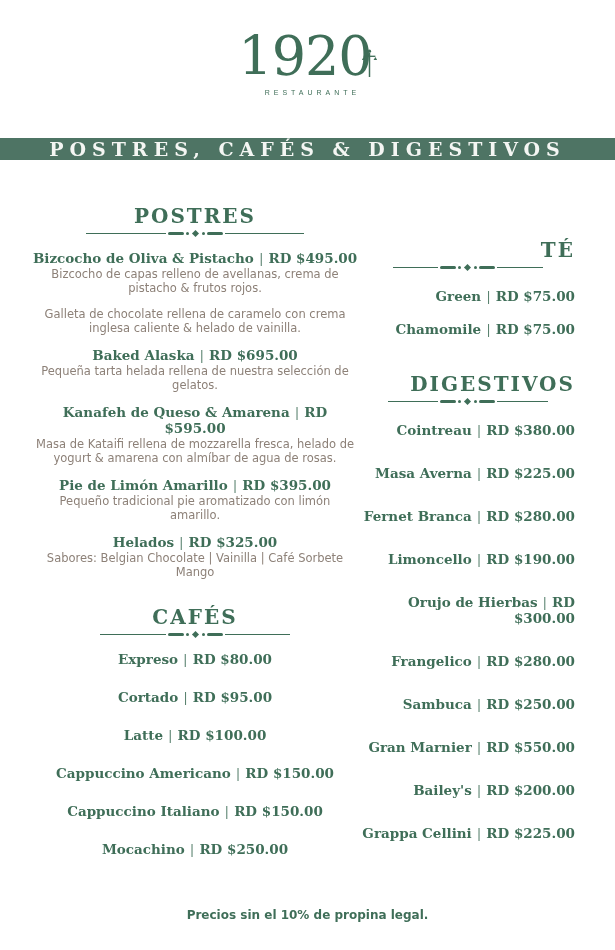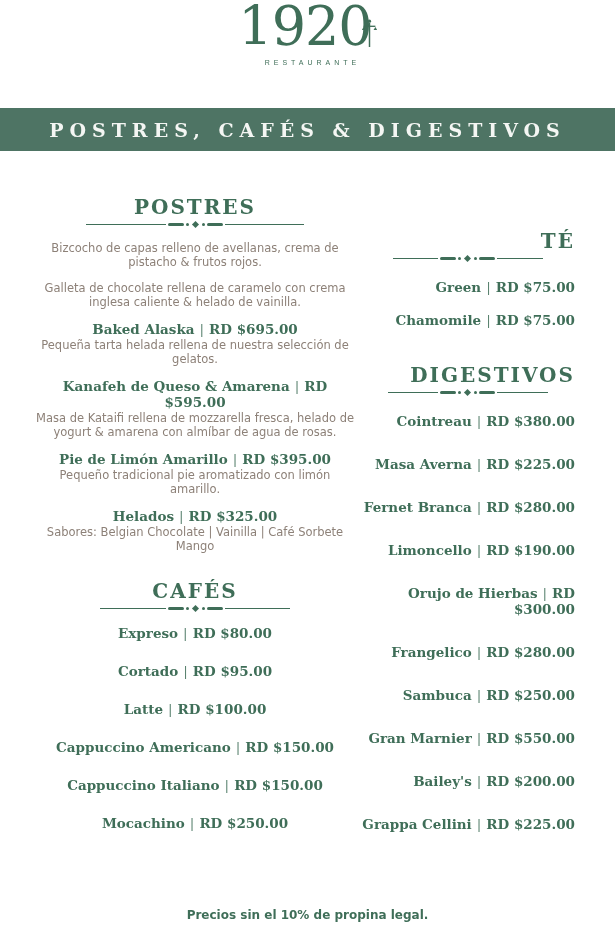--- a/index.html
+++ b/index.html
@@ -11,35 +11,35 @@
   *{margin:0;padding:0;box-sizing:border-box;}
   html,body{width:615px;}
   body{
     width:615px;height:950px;
     background:#ffffff;
     font-family:"DejaVu Serif","Liberation Serif",serif;
     display:flex;flex-direction:column;
     overflow:hidden;
   }
   
-  .logo-wrap{text-align:center;}
+  .logo-wrap{padding-top:30px;text-align:center;}
   .logo-main{
     display:inline-flex;align-items:flex-start;justify-content:center;
     font-size:54px;line-height:1;letter-spacing:-1px;
     color:var(--green);font-weight:500;position:relative;
   }
   .lamp{margin-left:-10px;margin-top:2px;}
   .logo-sub{
     margin-top:3px;font-family:Liberation Sans, sans-serif;
     font-size:7px;letter-spacing:4px;color:var(--green);
     text-indent:10px;
   }
   
   .banner{
-    margin-top:42px;height:43px;background:var(--banner-bg);
+    margin-top:42px;height:22px;background:var(--banner-bg);
     display:flex;align-items:center;justify-content:center;
   }
   .banner-title{
     color:var(--banner-text);font-size:19px;letter-spacing:6px;
     font-weight:600;
   }
   
   .content{
     display:flex;margin-top:45px;padding:0 40px 0 30px;
     flex:0 0 auto;
@@ -119,20 +119,21 @@
         <span class="line"></span>
           <span class="thick"></span>
           <span class="dot"></span>
           <span class="diamond"></span>
           <span class="dot"></span>
           <span class="thick"></span>
           <span class="line"></span>
       </div>
       <div>
           <div class="menu-item">
+            <div class="item-line"><span class="item-name">Bizcocho de Oliva &amp; Pistacho</span><span class="item-sep">|</span><span class="item-price">RD $495.00</span></div>
             <div class="item-desc">Bizcocho de capas relleno de avellanas, crema de pistacho &amp; frutos rojos.</div>
           </div>
           <div class="menu-item">
             <div class="item-desc">Galleta de chocolate rellena de caramelo con crema inglesa caliente &amp; helado de vainilla.</div>
           </div>
           <div class="menu-item">
             <div class="item-line"><span class="item-name">Baked Alaska</span><span class="item-sep">|</span><span class="item-price">RD $695.00</span></div>
             <div class="item-desc">Pequeña tarta helada rellena de nuestra selección de gelatos.</div>
           </div>
           <div class="menu-item">

